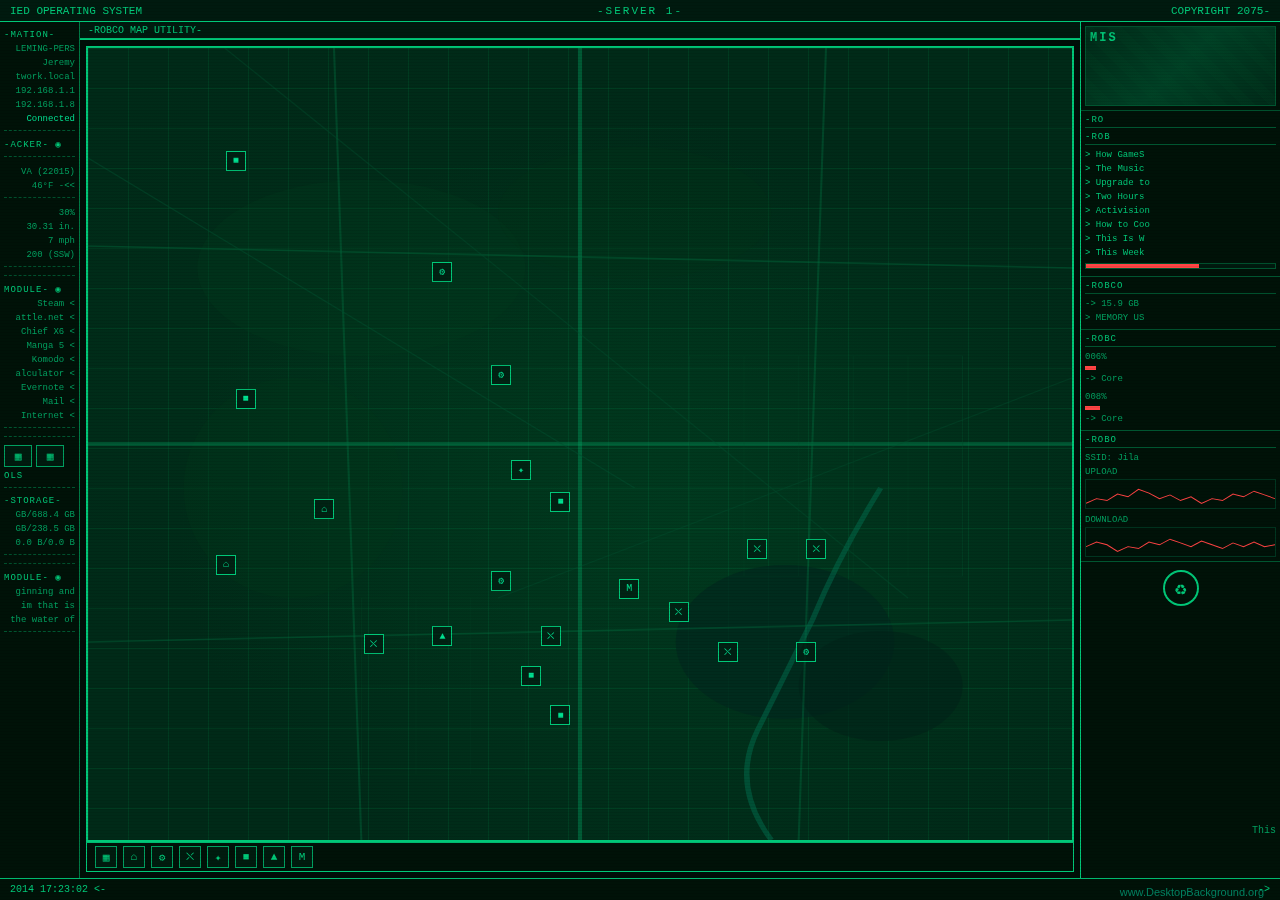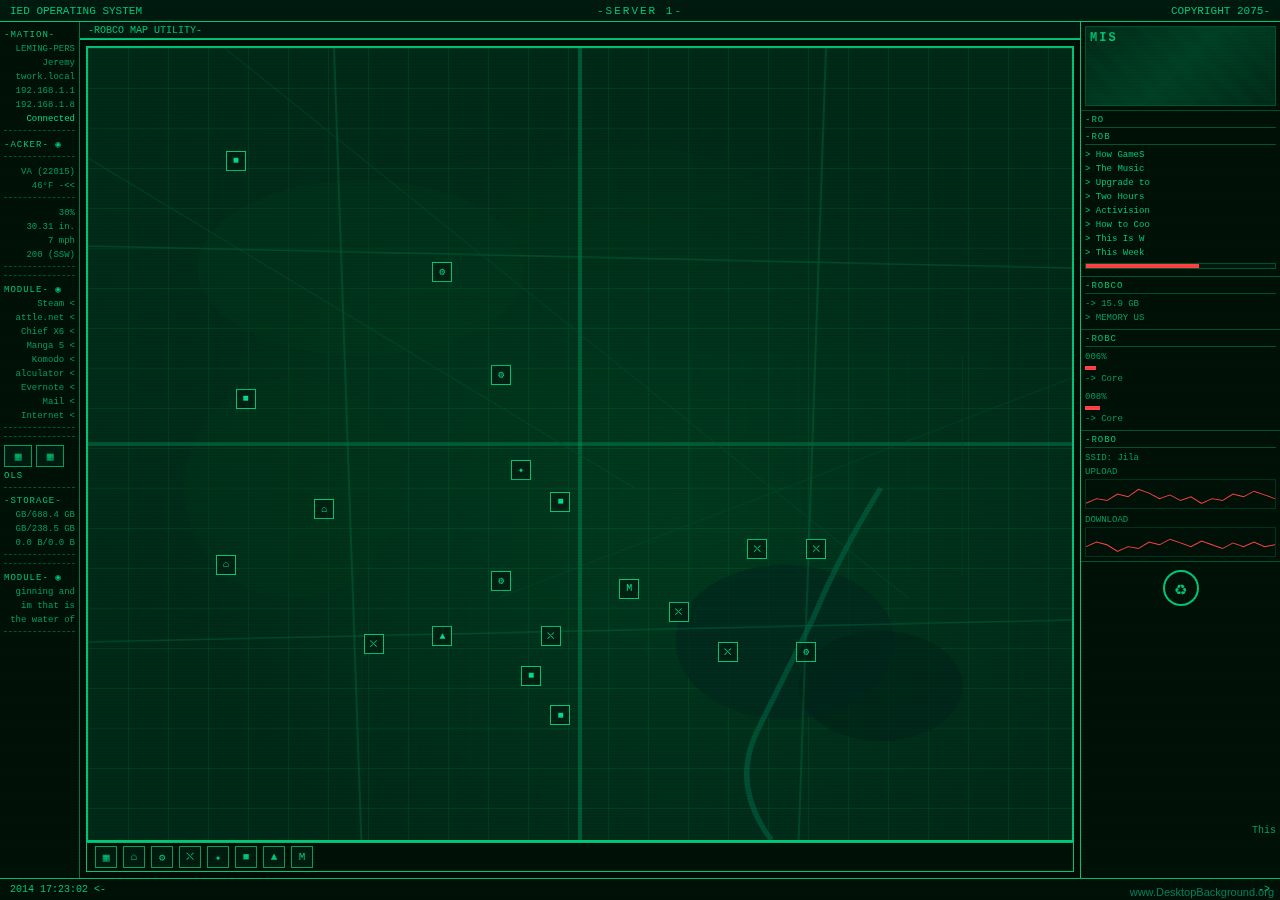--- a/index.html
+++ b/index.html
@@ -287,21 +287,21 @@
       padding: 0 10px;
       justify-content: space-between;
       font-size: 10px;
       color: #00c878;
     }
 
     
     .watermark {
       position: fixed;
       bottom: 0;
-      right: 0;
+      right: 10px;
       color: #008060;
       font-size: 11px;
       font-family: Arial, sans-serif;
       z-index: 10000;
       padding: 2px 6px;
     }
 
     
     .map-svg {
       position: absolute;

